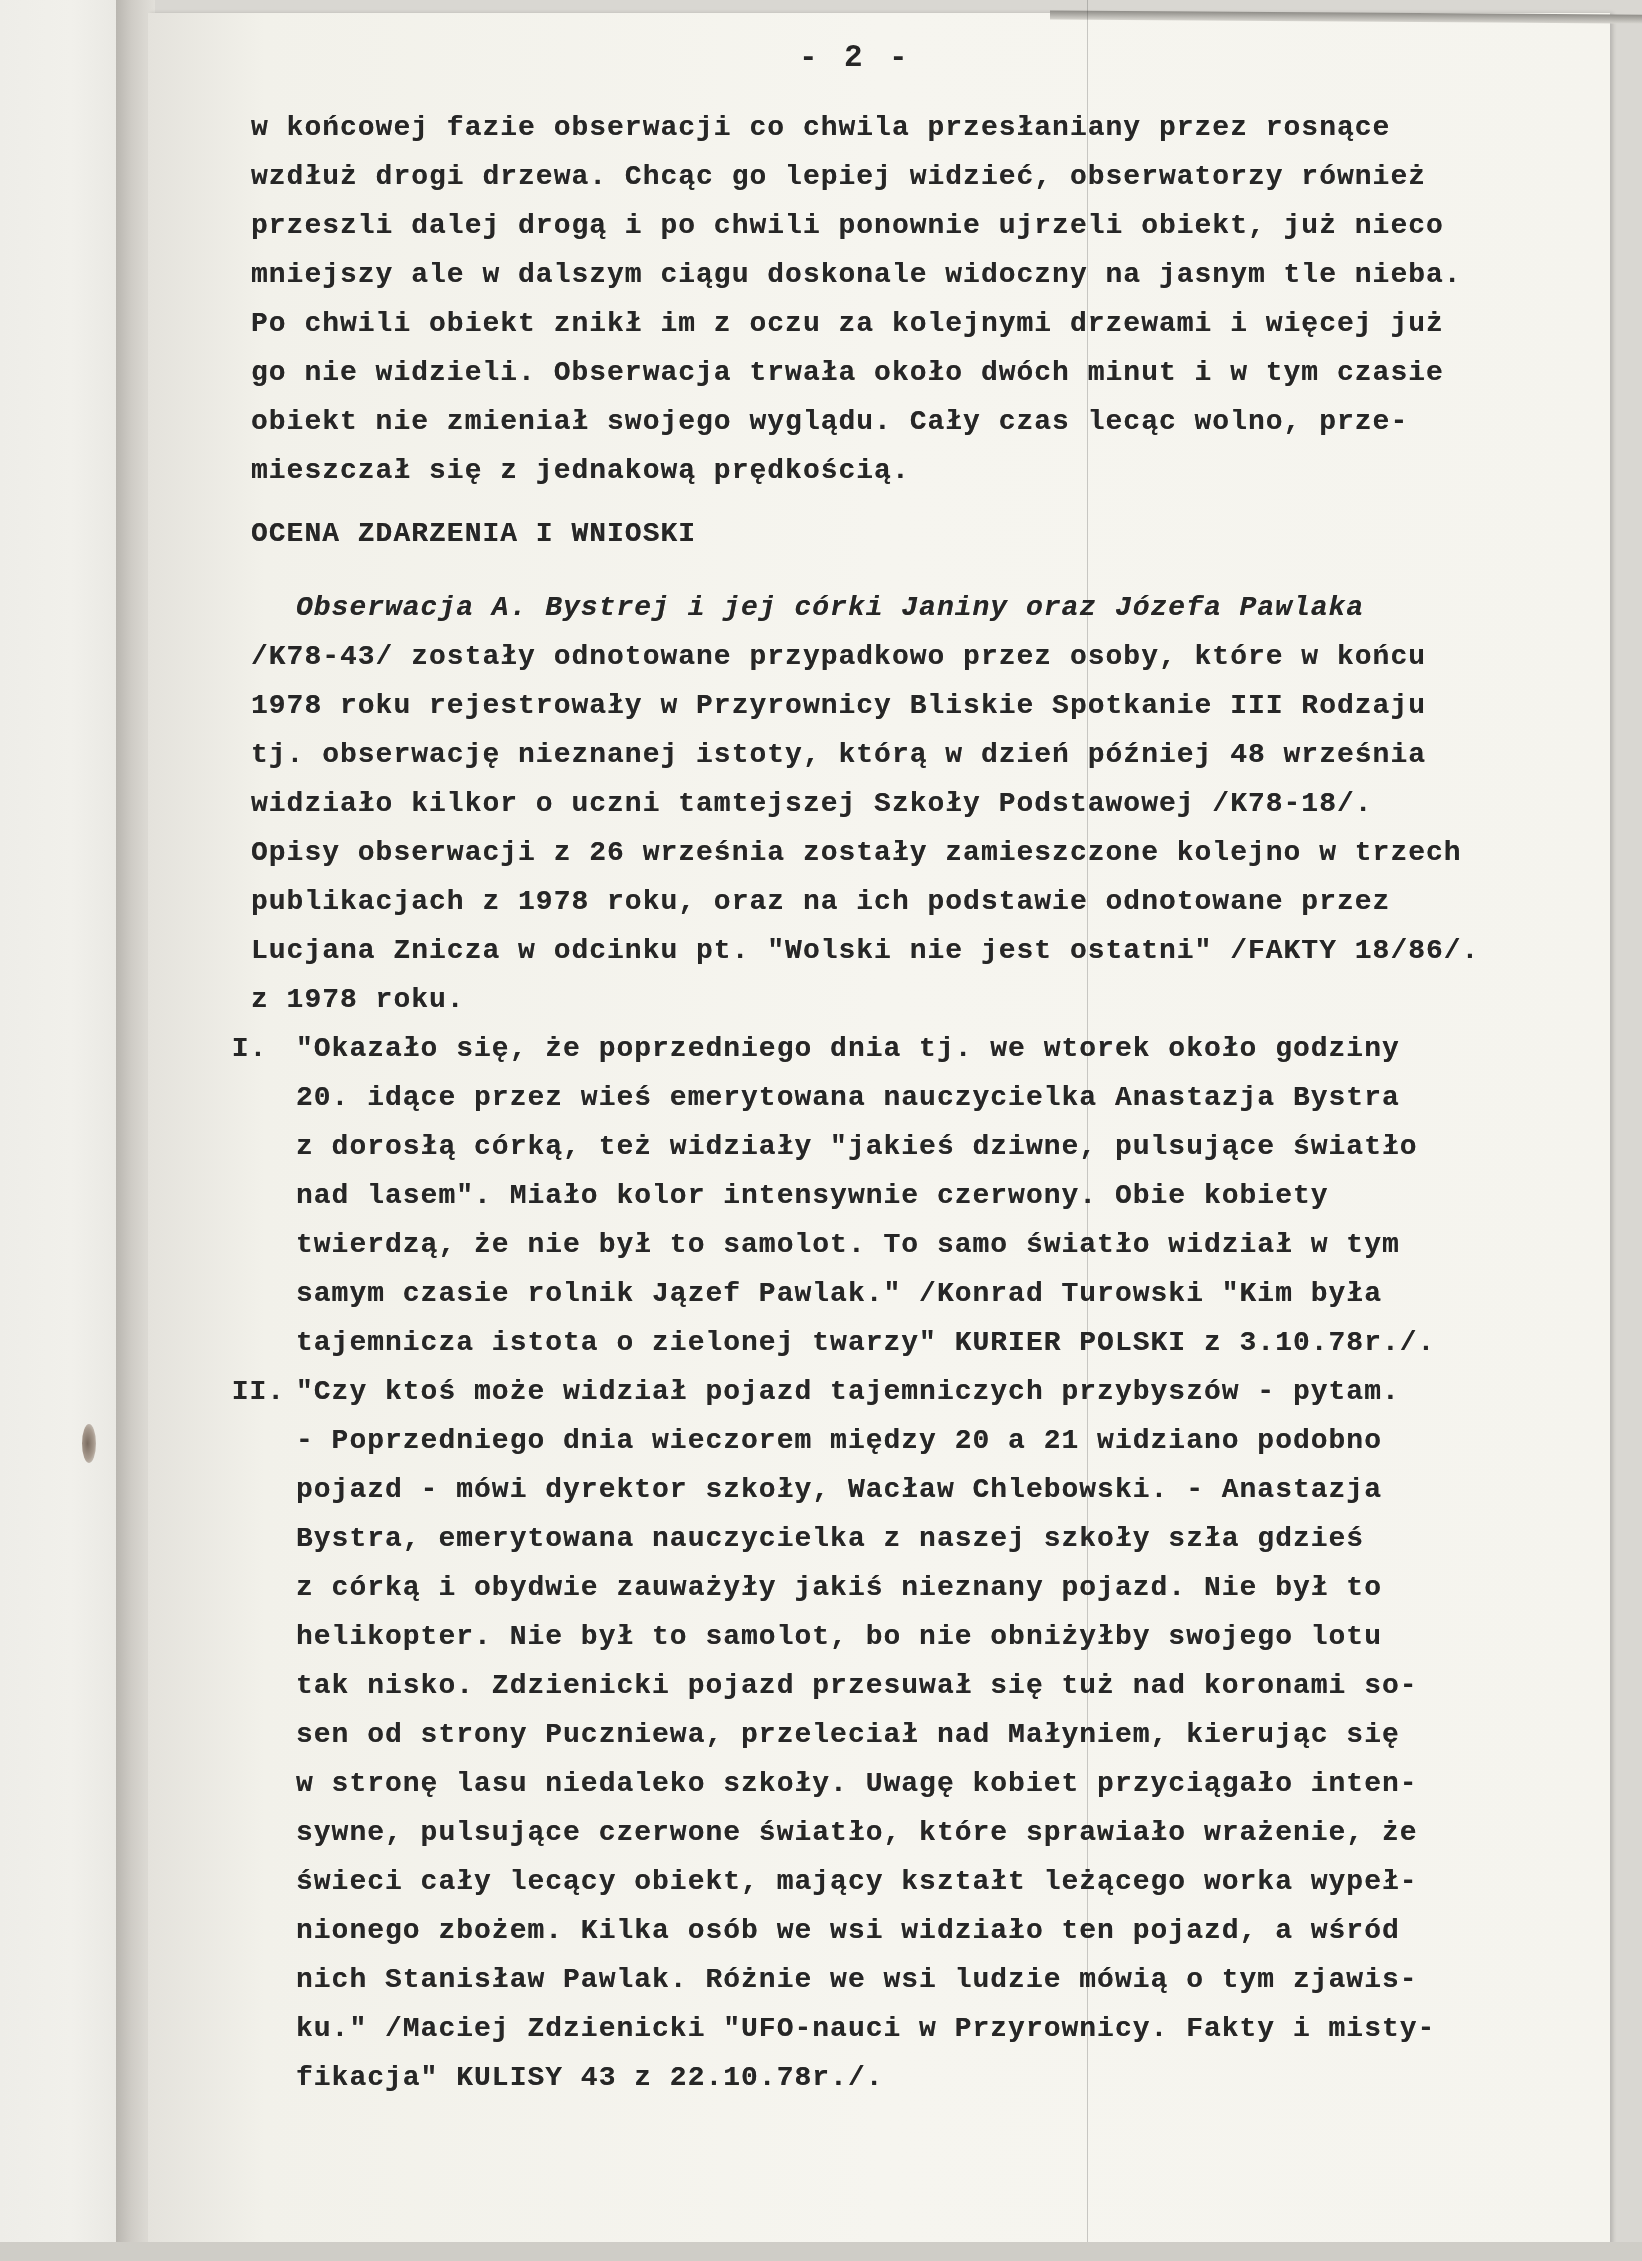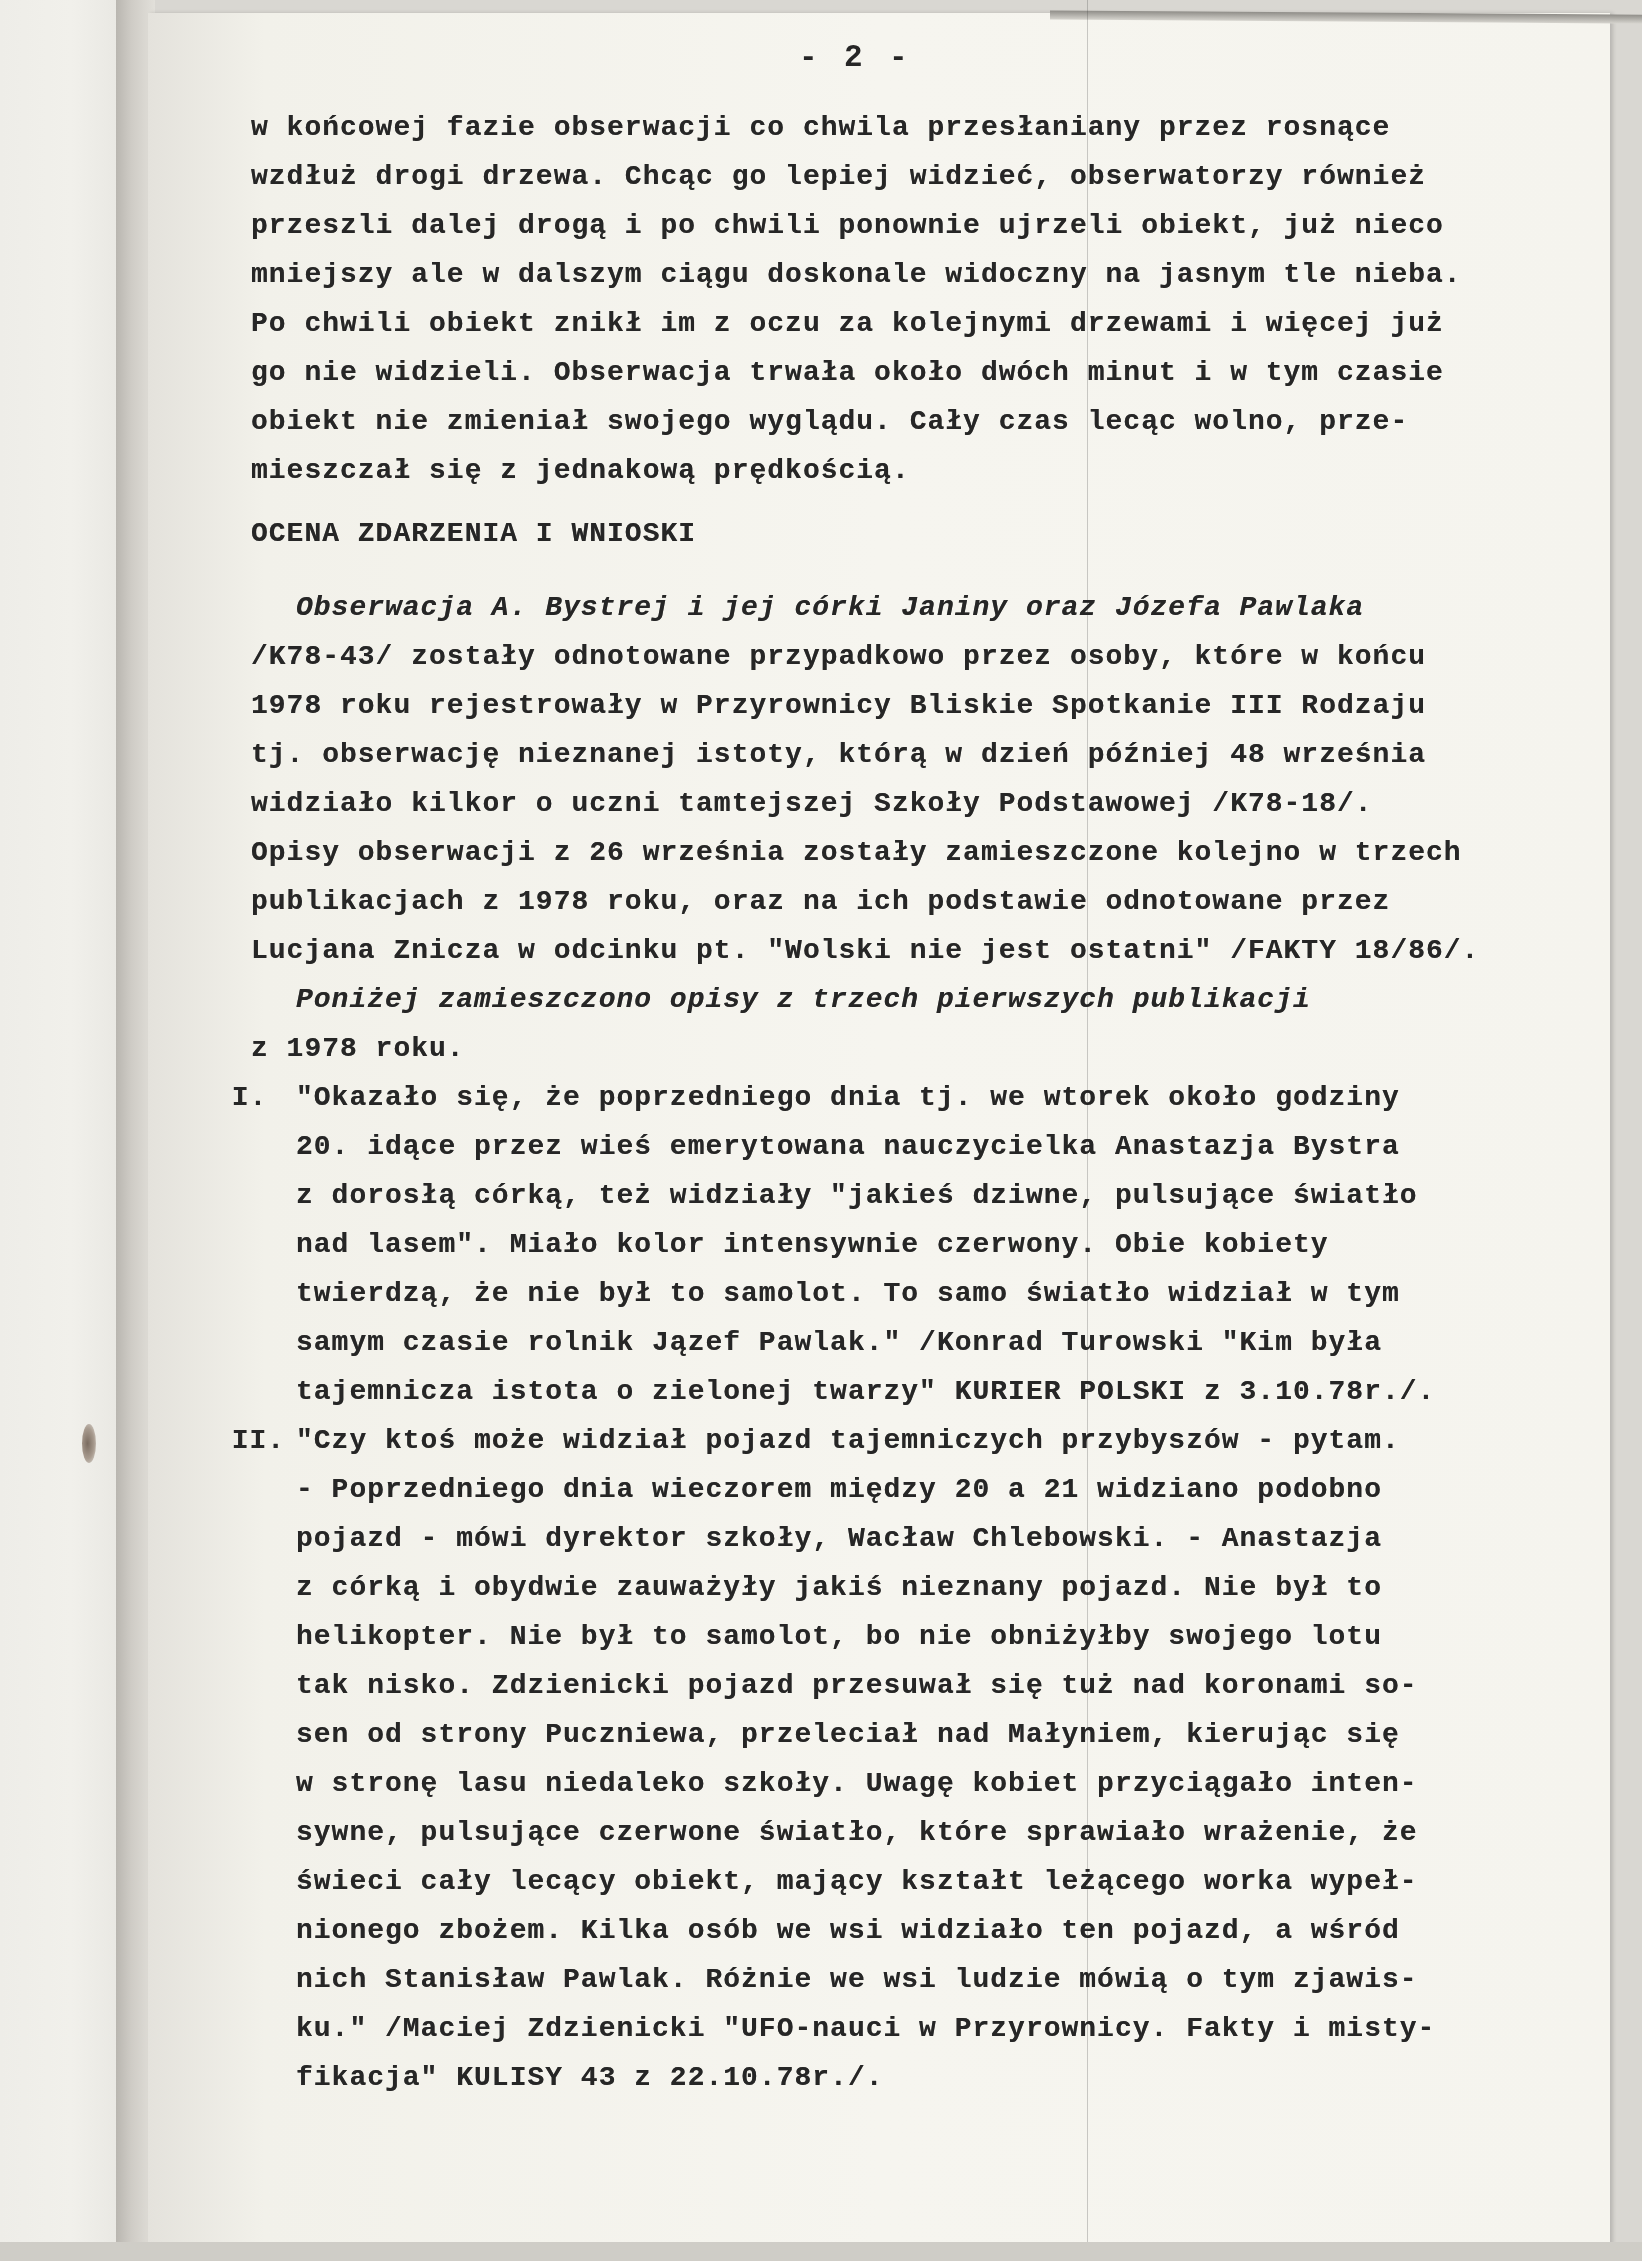--- a/index.html
+++ b/index.html
@@ -135,40 +135,40 @@
       <span class="line">/K78-43/ zostały odnotowane przypadkowo przez osoby, które w końcu</span>
       <span class="line">1978 roku rejestrowały w Przyrownicy Bliskie Spotkanie III Rodzaju</span>
       <span class="line">tj. obserwację nieznanej istoty, którą w dzień później 48 września</span>
       <span class="line">widziało kilkor o uczni tamtejszej Szkoły Podstawowej /K78-18/.</span>
       <span class="line">Opisy obserwacji z 26 września zostały zamieszczone kolejno w trzech</span>
       <span class="line">publikacjach z 1978 roku, oraz na ich podstawie odnotowane przez</span>
       <span class="line">Lucjana Znicza w odcinku pt. "Wolski nie jest ostatni" /FAKTY 18/86/.</span>
     </div>
 
     <div>
-      <span class="line para-indent">Poniżej zamieszczono opisy z trzech pierwszych publikacji</span>
       <span class="line">z 1978 roku.</span>
     </div>
 
     <div class="quote-block">
       <span class="roman">I.</span>
       <span class="line q-line">"Okazało się, że poprzedniego dnia tj. we wtorek około godziny</span>
       <span class="line q-line">20. idące przez wieś emerytowana nauczycielka Anastazja Bystra</span>
       <span class="line q-line">z dorosłą córką, też widziały "jakieś dziwne, pulsujące światło</span>
       <span class="line q-line">nad lasem". Miało kolor intensywnie czerwony. Obie kobiety</span>
       <span class="line q-line">twierdzą, że nie był to samolot. To samo światło widział w tym</span>
       <span class="line q-line">samym czasie rolnik Jązef Pawlak." /Konrad Turowski "Kim była</span>
       <span class="line q-line">tajemnicza istota o zielonej twarzy" KURIER POLSKI z 3.10.78r./.</span>
     </div>
 
     <div class="quote-block">
       <span class="roman">II.</span>
       <span class="line q-line">"Czy ktoś może widział pojazd tajemniczych przybyszów - pytam.</span>
       <span class="line q-line">- Poprzedniego dnia wieczorem między 20 a 21 widziano podobno</span>
       <span class="line q-line">pojazd - mówi dyrektor szkoły, Wacław Chlebowski. - Anastazja</span>
+      <span class="line q-line">Bystra, emerytowana nauczycielka z naszej szkoły szła gdzieś</span>
       <span class="line q-line">z córką i obydwie zauważyły jakiś nieznany pojazd. Nie był to</span>
       <span class="line q-line">helikopter. Nie był to samolot, bo nie obniżyłby swojego lotu</span>
       <span class="line q-line">tak nisko. Zdzienicki pojazd przesuwał się tuż nad koronami so-</span>
       <span class="line q-line">sen od strony Puczniewa, przeleciał nad Małyniem, kierując się</span>
       <span class="line q-line">w stronę lasu niedaleko szkoły. Uwagę kobiet przyciągało inten-</span>
       <span class="line q-line">sywne, pulsujące czerwone światło, które sprawiało wrażenie, że</span>
       <span class="line q-line">świeci cały lecący obiekt, mający kształt leżącego worka wypeł-</span>
       <span class="line q-line">nionego zbożem. Kilka osób we wsi widziało ten pojazd, a wśród</span>
       <span class="line q-line">nich Stanisław Pawlak. Różnie we wsi ludzie mówią o tym zjawis-</span>
       <span class="line q-line">ku." /Maciej Zdzienicki "UFO-nauci w Przyrownicy. Fakty i misty-</span>

